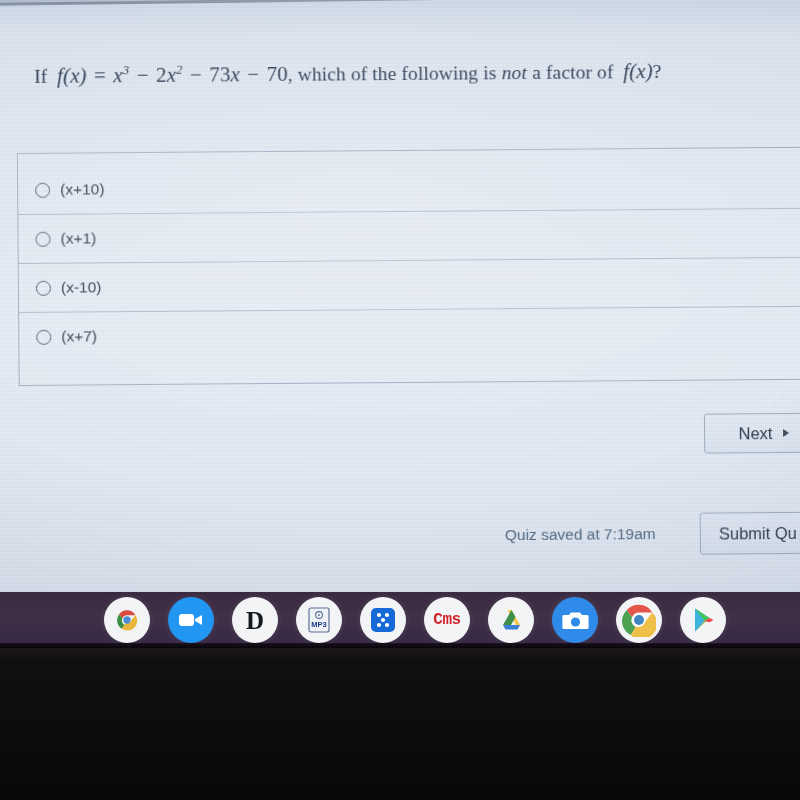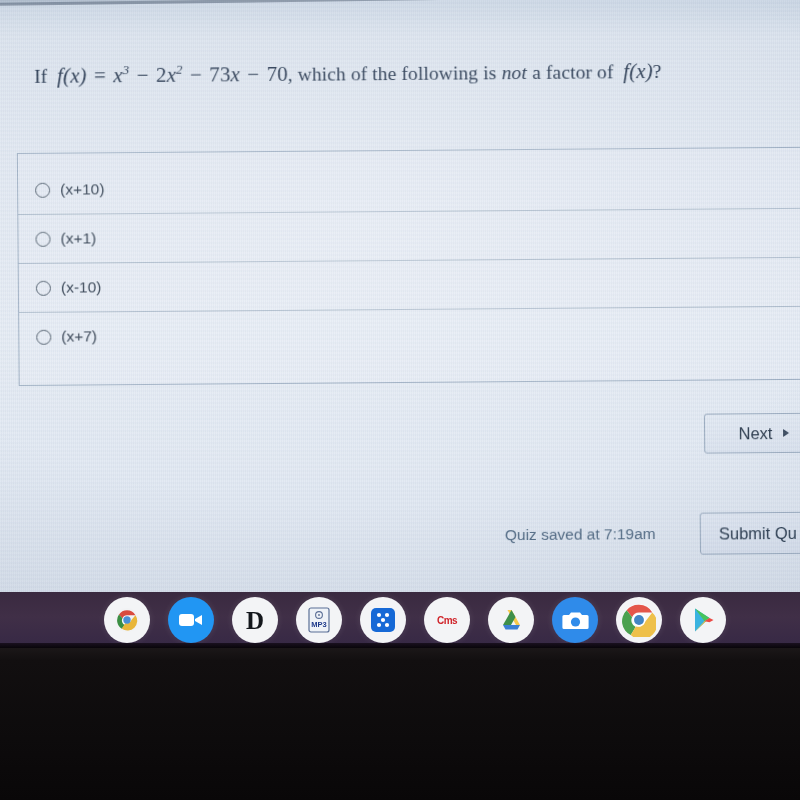--- a/index.html
+++ b/index.html
@@ -272,21 +272,21 @@
           <rect x="3" y="3" width="24" height="24" rx="5" fill="#1669d6"></rect>
           <circle cx="11" cy="10" r="2.1" fill="#ffffff"></circle>
           <circle cx="19" cy="10" r="2.1" fill="#ffffff"></circle>
           <circle cx="15" cy="15" r="2.1" fill="#ffffff"></circle>
           <circle cx="11" cy="20" r="2.1" fill="#ffffff"></circle>
           <circle cx="19" cy="20" r="2.1" fill="#ffffff"></circle>
         </svg>
       </div>
 
       <div class="ic ic-white">
-        <span style="font-family:Liberation Sans, sans-serif;font-size:10px;font-weight:bold;color:#d0252b;letter-spacing:-.5px;">Cms</span>
+        <span style="font-family:Liberation Mono, monospace;font-size:16px;font-weight:bold;color:#d0252b;letter-spacing:-.5px;">Cms</span>
       </div>
 
       <div class="ic ic-white">
         <svg width="27" height="24" viewBox="0 0 27 24" aria-hidden="true">
           <path d="M13.5 2 L22 17 H18 L9.5 2 Z" fill="#f7c94b"></path>
           <path d="M13.5 2 L5 17 H13 L17.5 9 Z" fill="#3e8f4a"></path>
           <path d="M5 17 H22 L19.5 21.5 H7.5 Z" fill="#3b7fd4"></path>
         </svg>
 
       </div>

